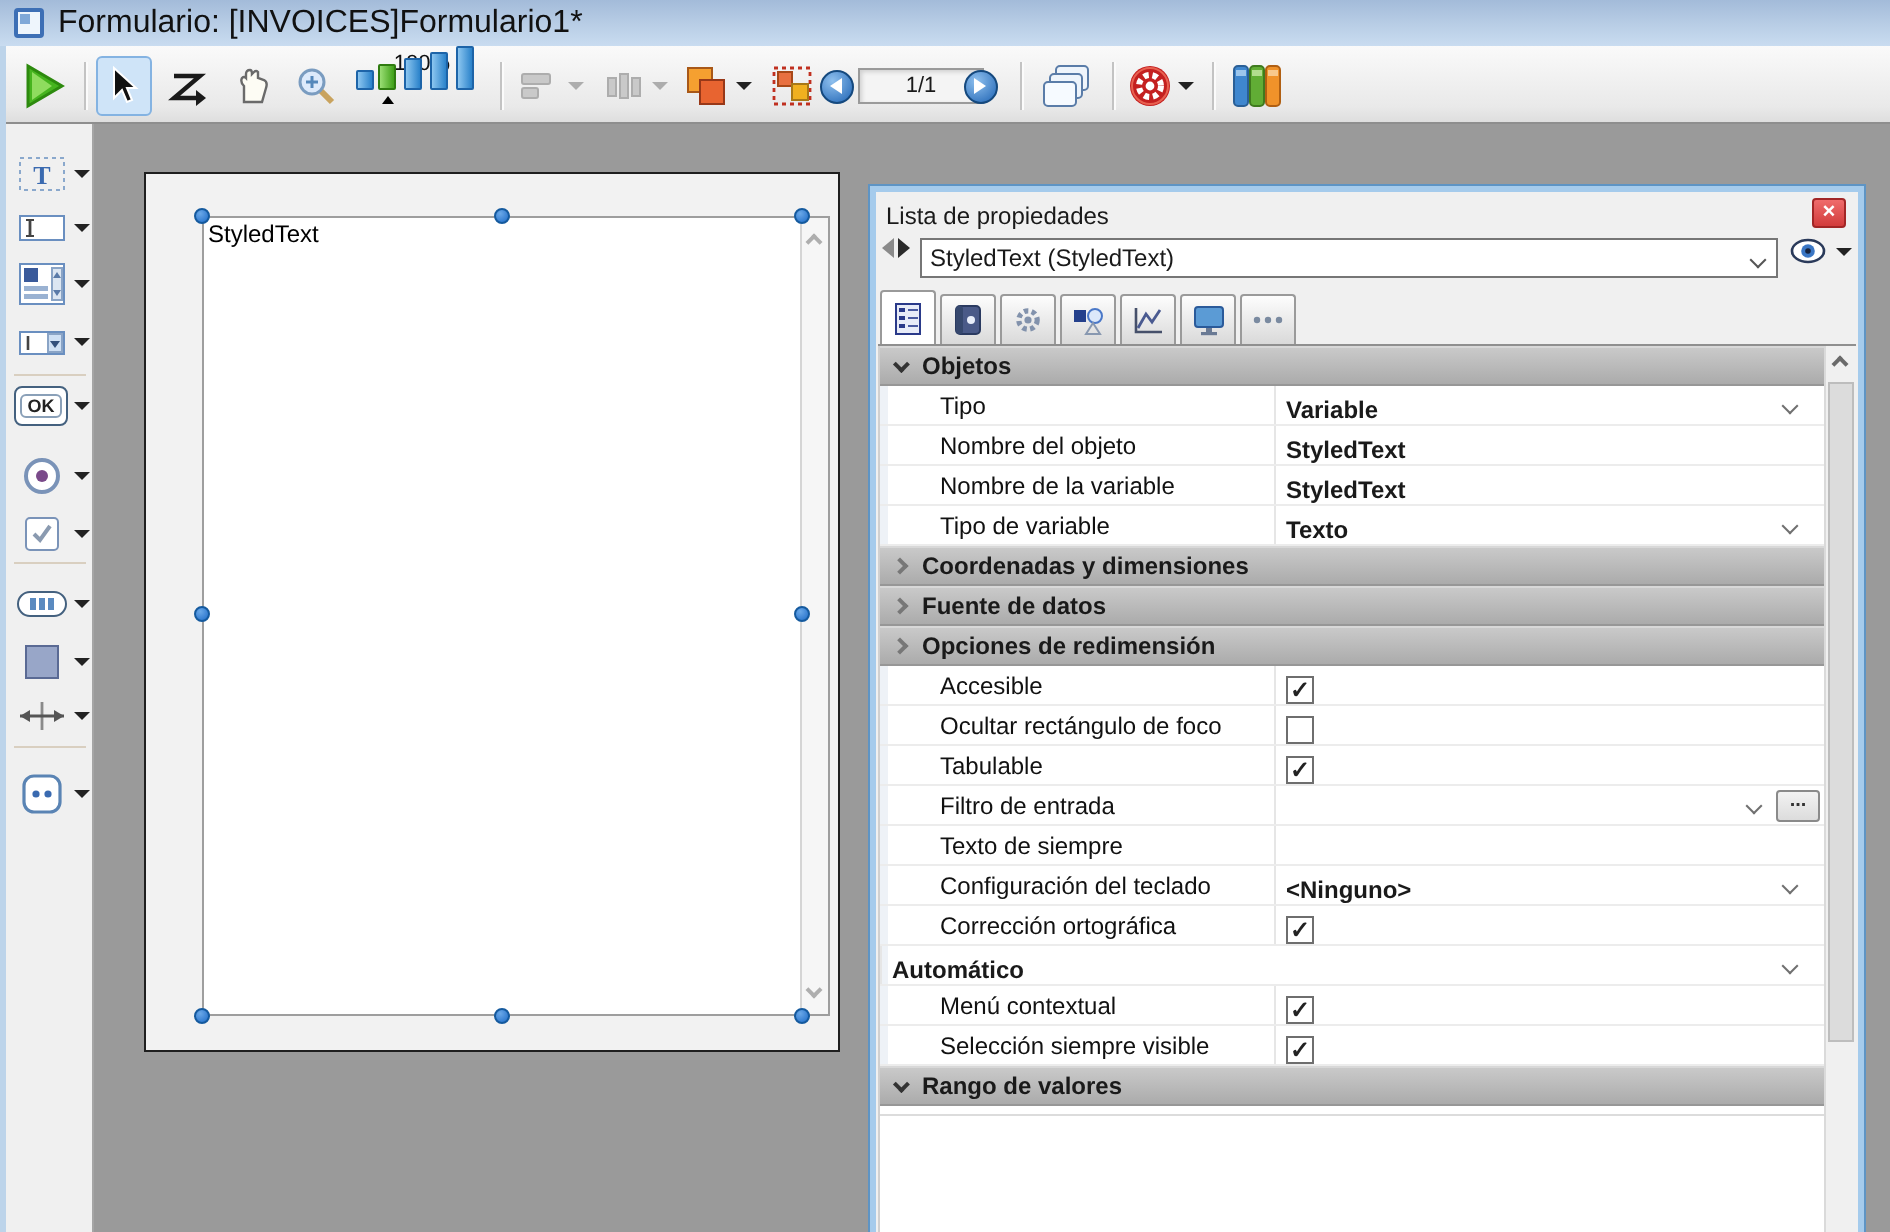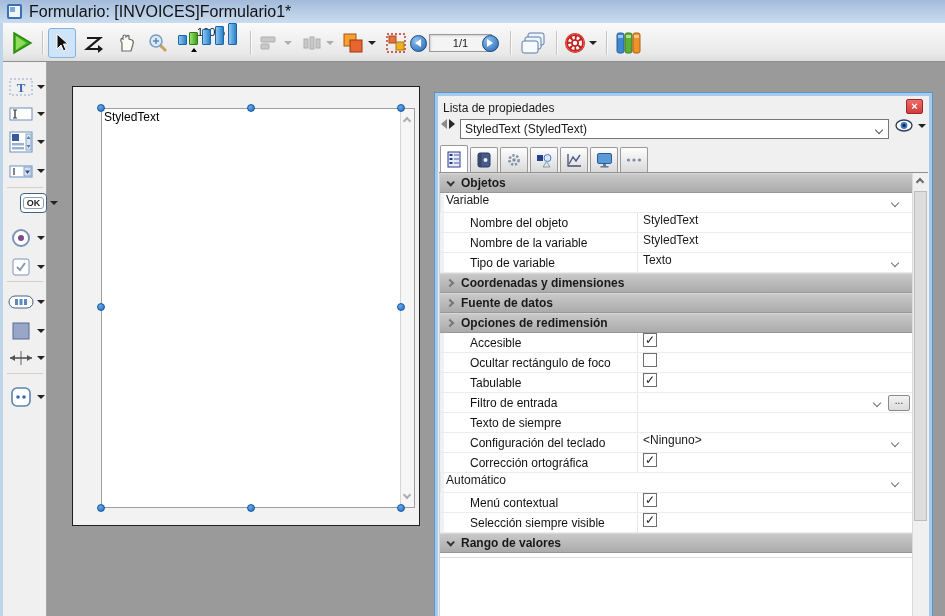--- a/index.html
+++ b/index.html
@@ -79,21 +79,21 @@
   .ptab.sel { background:#fff; height:27px; }
   .p-list { flex:1; background:#fff; position:relative; overflow:hidden; border-left:1px solid #d0d0d0; }
   .p-rows { position:absolute; left:0; top:0; right:16px; }
   .sect { height:20px; background:linear-gradient(180deg,#c9c9c9,#ababab); border-top:1px solid #d8d8d8; border-bottom:1px solid #979797;
     display:flex; align-items:center; font-weight:bold; }
   .sect .schev { margin-left:7px; margin-right:8px; width:6px; height:6px; border-right:2px solid #333; border-bottom:2px solid #333; transform:rotate(45deg) translateY(-1px); }
   .sect.closed .schev { transform:rotate(-45deg); border-color:#777; }
   .prow { height:20px; display:flex; align-items:center; border-bottom:1px solid #ececec; position:relative; }
   .prow::before { content:""; position:absolute; left:0; top:0; bottom:0; width:4px; background:#eef2f7; }
   .plabel { width:197px; padding-left:30px; color:#111; }
-  .pvalue { flex:1; padding-left:5px; position:relative; height:100%; display:flex; align-items:flex-start; border-left:1px solid #e6e6e6; }
+  .pvalue { flex:1; padding-left:5px; position:relative; height:100%; display:flex; align-items:flex-end; border-left:1px solid #e6e6e6;font-weight:bold; }
   .rowchev { position:absolute; right:14px; top:7px; width:6px; height:6px; border-right:1.5px solid #707070; border-bottom:1.5px solid #707070; transform:rotate(45deg); }
   .cbx { width:14px; height:14px; border:1px solid #6e6e6e; background:#fff; font-size:12px; line-height:12px; text-align:center; color:#222; }
   .morebtn { position:absolute; right:2px; top:2px; width:22px; height:16px; background:linear-gradient(180deg,#f2f2f2,#dcdcdc);
     border:1px solid #8a8a8a; border-radius:2px; font-size:10px; line-height:10px; text-align:center; color:#333; }
   .sliver { height:5px; background:#fff; border-bottom:1px solid #dcdcdc; }
   .p-scroll { position:absolute; right:0; top:0; bottom:0; width:16px; background:#f0f0f0; border-left:1px solid #dadada; }
   .p-thumb { position:absolute; left:1px; top:18px; width:13px; height:330px; background:#dcdcdc; border:1px solid #bdbdbd; }
   .sarrow { position:absolute; left:4px; width:6px; height:6px; border-right:2px solid #6a6a6a; border-bottom:2px solid #6a6a6a; }
   .p-status { height:20px; background:#fff; border-top:1px solid #8f8f8f; display:flex; align-items:center; padding-left:4px; }
 </style>
@@ -275,21 +275,21 @@
         <line x1="5" y1="3" x2="5" y2="10" stroke="#444" stroke-width="1.3"></line>
         <rect x="15" y="2" width="7" height="9" fill="#cfe0f4" stroke="#8aa4c6"></rect>
         <polygon points="18.5,9 21,5.5 16,5.5" fill="#33507c"></polygon>
       </svg>
         </div>
       <div class="caret"></div>
     </div>
 
     <div class="ssep" style="top:125px;"></div>
 
-    <div class="stool" style="top:129px;margin-left:13px;">
+    <div class="stool" style="top:129px;">
       <div class="ticon" style="border:1px solid #44617f;border-radius:4px;background:#fff;width:27px;height:20px;">
         <span style="font-size:9px;font-weight:bold;color:#222;border:1px solid #8aa0b8;border-radius:3px;padding:0 3px;">OK</span>
       </div>
       <div class="caret"></div>
     </div>
 
     <div class="stool" style="top:164px;">
       <div class="ticon">
           <svg width="20" height="20" viewBox="0 0 20 20">
         <circle cx="10" cy="10" r="8" fill="#fff" stroke="#7a93b8" stroke-width="2"></circle>
@@ -454,20 +454,21 @@
       </div>
     </div>
 
     <div class="p-list">
       <div class="p-rows">
         <div class="sect">
           <span class="schev"></span>
           <span>Objetos</span>
         </div>
         <div class="prow">
+          <div class="plabel">Tipo</div>
           <div class="pvalue">
             <span>Variable</span>
             <span class="rowchev"></span>
           </div>
         </div>
         <div class="prow">
           <div class="plabel">Nombre del objeto</div>
           <div class="pvalue">
             <span>StyledText</span>
           </div>

